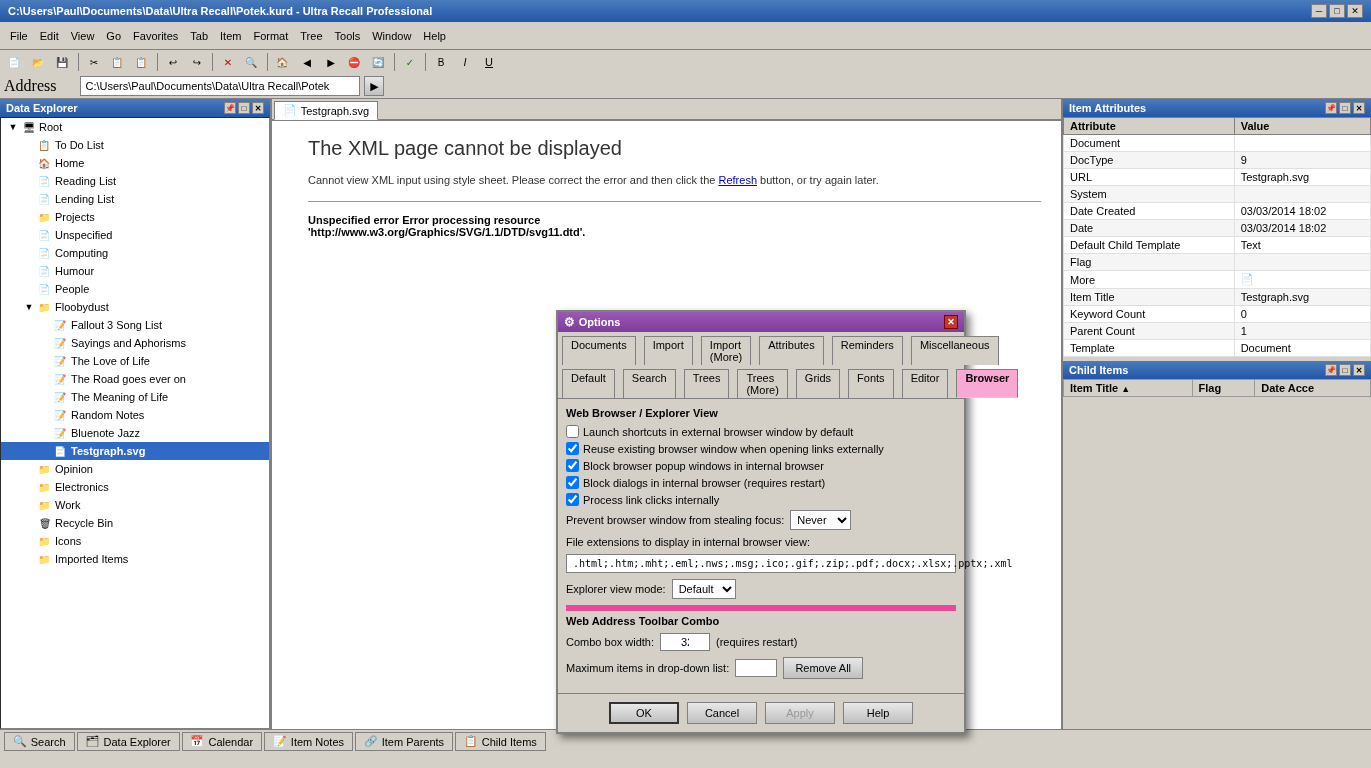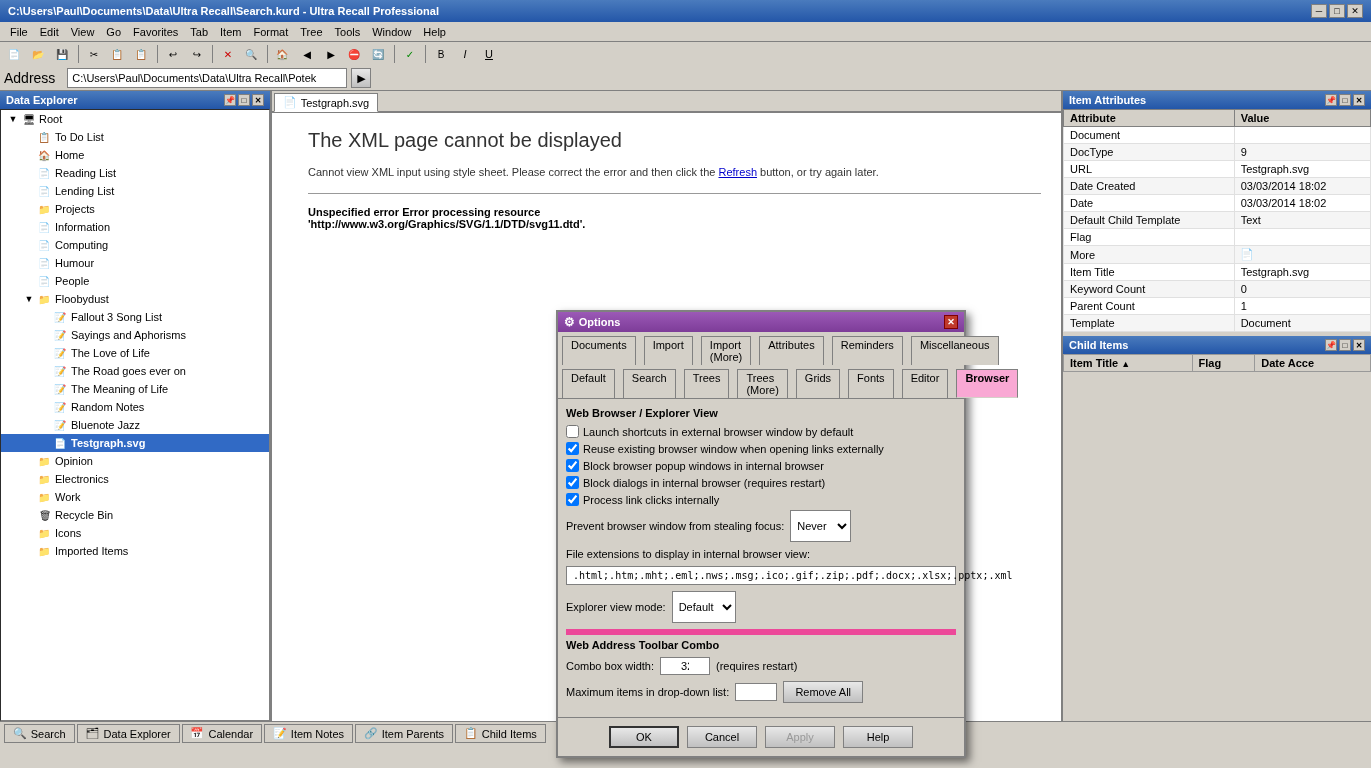--- a/index.html
+++ b/index.html
@@ -22,21 +22,21 @@
       background: #d4d0c8;
       border: 1px solid #808080;
       font-size: 9px;
       display: flex; align-items: center; justify-content: center;
       cursor: pointer; color: black;
     }
 
     
     .menu-bar {
       background: #d4d0c8;
-      height: 20px;
+      height: 28px;
       display: flex;
       align-items: center;
       padding: 0 4px;
       border-bottom: 1px solid #808080;
     }
     .menu-item {
       padding: 2px 6px;
       cursor: pointer;
       font-size: 11px;
     }
@@ -59,21 +59,21 @@
       width: 22px; height: 20px;
       background: #d4d0c8;
       border: 1px solid transparent;
       display: flex; align-items: center; justify-content: center;
       cursor: pointer; font-size: 10px;
     }
     .toolbar-separator { width: 1px; height: 18px; background: #808080; margin: 0 2px; }
     .address-bar {
       display: flex; align-items: center; gap: 4px; padding: 2px 4px;
     }
-    .address-label { font-size: 14px; margin-right: 8px; }
+    .address-label { font-size: 16px; margin-right: 20px; font-family: Liberation Serif, serif; }
     .address-input {
       width: 280px; height: 20px;
       border: 1px solid #808080;
       background: white;
       padding: 0 4px;
       font-size: 11px;
     }
     .address-go-btn {
       width: 20px; height: 20px;
       background: linear-gradient(to bottom, #e8e8e8, #c0c0c0);
@@ -319,21 +319,21 @@
     .dialog-input {
       border: 1px solid #808080;
       background: white;
       height: 18px;
       padding: 0 20px;
       font-size: 11px;
     }
     .dialog-select {
       border: 1px solid #808080;
       background: white;
-      height: 32px;
+      height: 20px;
       font-size: 11px;
       padding: 0 2px;
     }
     .dialog-file-ext-box {
       background: white;
       border: 1px solid #808080;
       padding: 3px 6px;
       font-size: 10px;
       margin-bottom: 6px;
       font-family: monospace;
@@ -353,21 +353,21 @@
       cursor: pointer;
       font-size: 11px;
     }
     .dialog-btn.default-btn { border: 2px solid #333; }
     .dialog-btn.disabled { color: #999; cursor: default; }
   </style>
 </head>
 <body>
 
 <div class="title-bar">
-  <span class="title-bar-text">C:\Users\Paul\Documents\Data\Ultra Recall\Search.kurd - Ultra Recall Professional</span>
+  <span class="title-bar-text">C:\Users\Paul\Documents\Data\Ultra Recall\Potek.kurd - Ultra Recall Professional</span>
   <div class="title-bar-buttons">
     <div class="title-btn">─</div>
     <div class="title-btn">□</div>
     <div class="title-btn">✕</div>
   </div>
 </div>
 
 <div class="menu-bar">
   <span class="menu-item">File</span>
   <span class="menu-item">Edit</span>
@@ -461,21 +461,21 @@
           <span>Lending List</span>
         </div>
         <div class="tree-item" style="padding-left: 20px;">
           <span class="tree-expand"> </span>
           <span class="tree-icon">📁</span>
           <span>Projects</span>
         </div>
         <div class="tree-item" style="padding-left: 20px;">
           <span class="tree-expand"> </span>
           <span class="tree-icon">📄</span>
-          <span>Information</span>
+          <span>Unspecified</span>
         </div>
         <div class="tree-item" style="padding-left: 20px;">
           <span class="tree-expand"> </span>
           <span class="tree-icon">📄</span>
           <span>Computing</span>
         </div>
         <div class="tree-item" style="padding-left: 20px;">
           <span class="tree-expand"> </span>
           <span class="tree-icon">📄</span>
           <span>Humour</span>
@@ -606,20 +606,24 @@
             <td>Document</td>
             <td></td>
           </tr>
           <tr>
             <td>DocType</td>
             <td>9</td>
           </tr>
           <tr>
             <td>URL</td>
             <td>Testgraph.svg</td>
+          </tr>
+          <tr>
+            <td>System</td>
+            <td></td>
           </tr>
           <tr>
             <td>Date Created</td>
             <td>03/03/2014 18:02</td>
           </tr>
           <tr>
             <td>Date</td>
             <td>03/03/2014 18:02</td>
           </tr>
           <tr>

